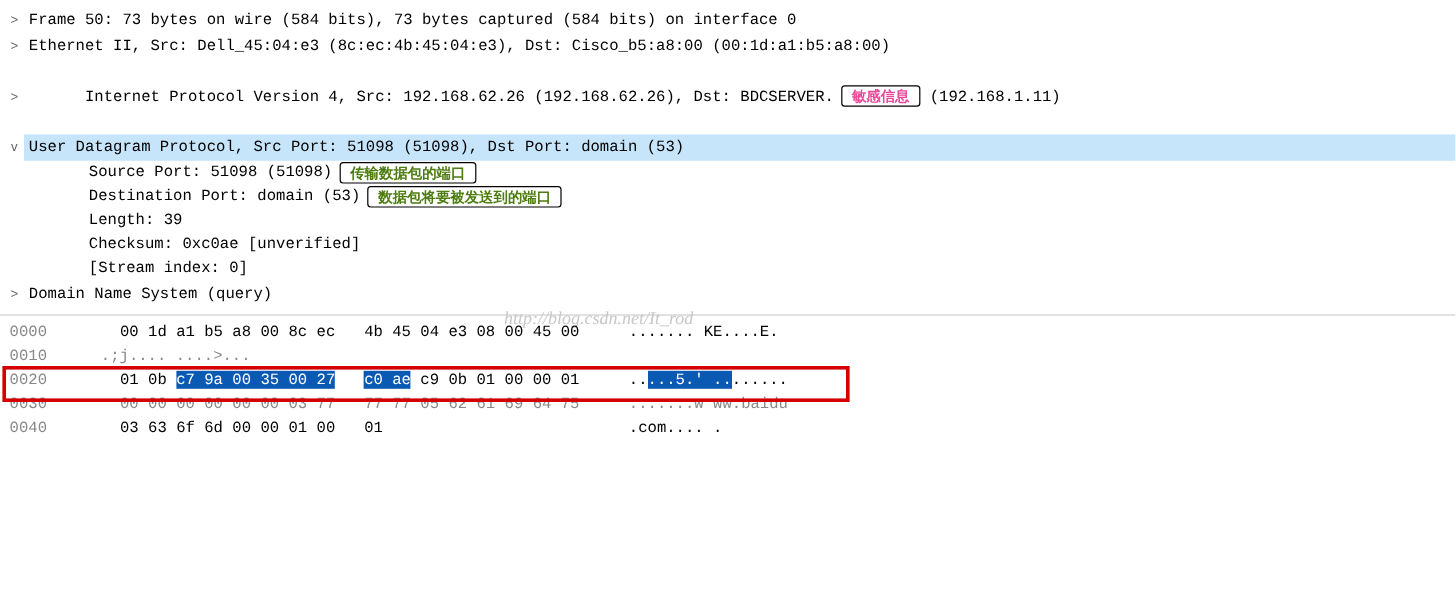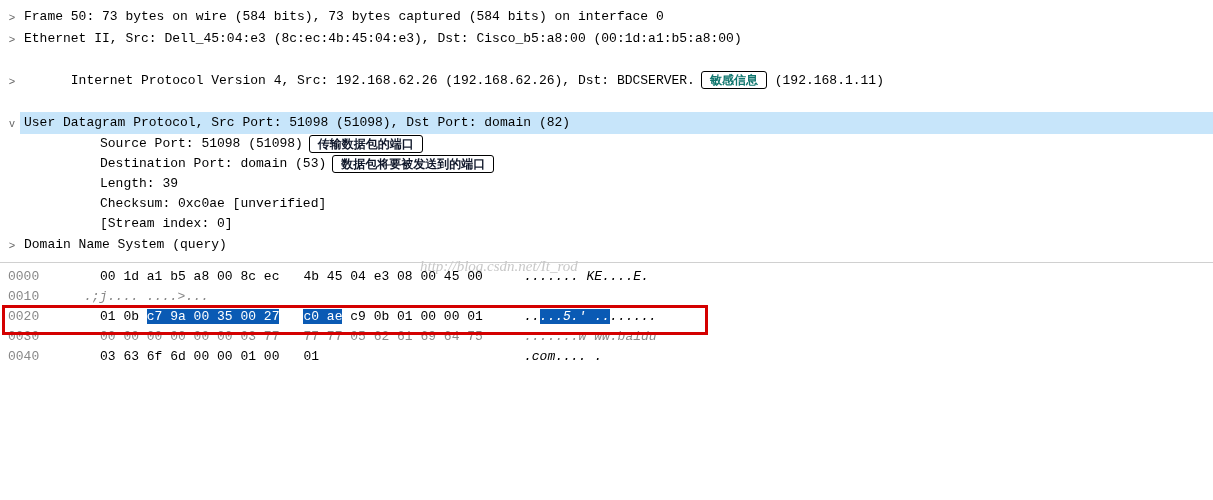--- a/index.html
+++ b/index.html
@@ -15,21 +15,21 @@
 .pane {
   padding: 6px 0 0 0;
 }
 .tree-row {
   display: flex;
   align-items: center;
   line-height: 20px;
   padding: 0 0 0 6px;
   white-space: pre;
 }
-.tree-row.indent2 { padding-left: 100px; }
+.tree-row.indent2 { padding-left: 74px; }
 .chev {
   width: 12px;
   display: inline-block;
   text-align: center;
   color: #666;
   font-family: sans-serif;
   font-size: 11px;
   margin-right: 2px;
 }
 .row-content {
@@ -44,22 +44,22 @@
   border: 1.5px solid #000;
   border-radius: 3px;
   padding: 0px 8px;
   margin-left: 6px;
   font-family: sans-serif;
   font-weight: bold;
   font-size: 12px;
   line-height: 16px;
   background: #fff;
 }
-.annot-red { color: #0f172a; }
-.annot-black { color: #0f766e; }
+.annot-red { color: #4d7c0f; }
+.annot-black { color: #ec4899; }
 .info-label {
   font-family: "Microsoft YaHei", sans-serif;
 }
 .divider {
   border-top: 1px solid #d0d0d0;
   margin: 6px 0 0 0;
 }
 .hex-pane {
   padding: 4px 0 8px 0;
   position: relative;
@@ -73,21 +73,20 @@
 .hex-offset {
   color: #888;
   width: 52px;
 }
 .hex-bytes {
   width: 400px;
   margin-left: 40px;
 }
 .hex-ascii {
   padding-left: 24px;
-  font-style: italic;
 }
 .hex-sp { display: inline-block; width: 24px; }
 .hl {
   background: #0a5ab4;
   color: #fff;
 }
 .red-outline {
   position: absolute;
   border: 3px solid #d40000;
   pointer-events: none;
@@ -123,21 +122,21 @@
 
   <div class="tree-row">
     <span class="chev">&gt;</span>
     <span class="row-content">
       <span>Internet Protocol Version 4, Src: 192.168.62.26 (192.168.62.26), Dst: BDCSERVER.</span><span class="annot-box annot-black info-label">敏感信息</span><span> (192.168.1.11)</span>
     </span>
   </div>
 
   <div class="tree-row">
     <span class="chev">v</span>
-    <span class="row-content row-selected">User Datagram Protocol, Src Port: 51098 (51098), Dst Port: domain (82)</span>
+    <span class="row-content row-selected">User Datagram Protocol, Src Port: 51098 (51098), Dst Port: domain (53)</span>
   </div>
 
   <div class="tree-row indent2">
     <span>Source Port: 51098 (51098)</span>
     <span class="annot-box annot-red info-label">传输数据包的端口</span>
   </div>
 
   <div class="tree-row indent2">
     <span>Destination Port: domain (53)</span>
     <span class="annot-box annot-red info-label">数据包将要被发送到的端口</span>

